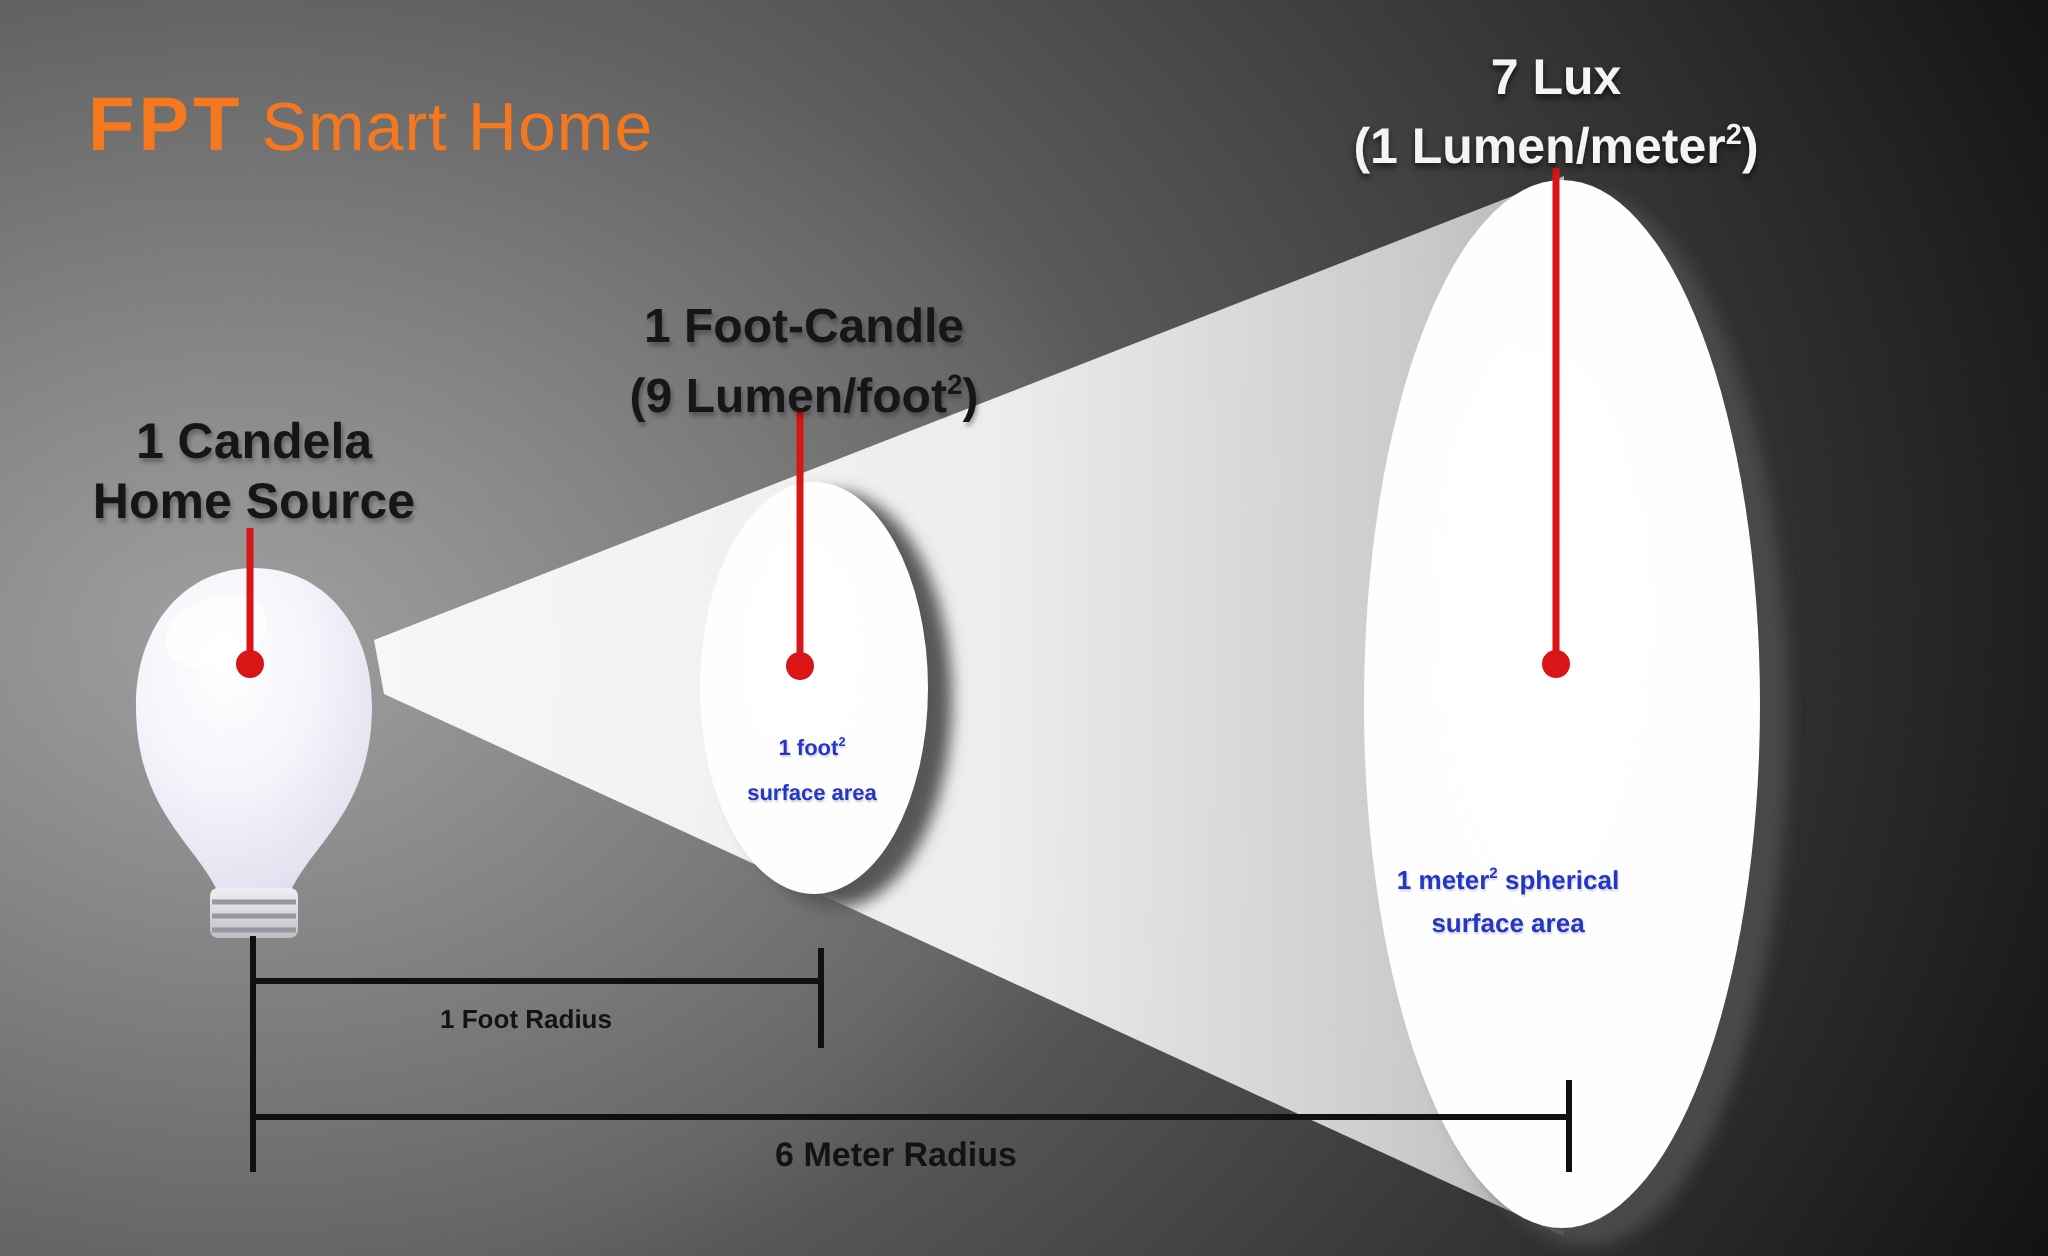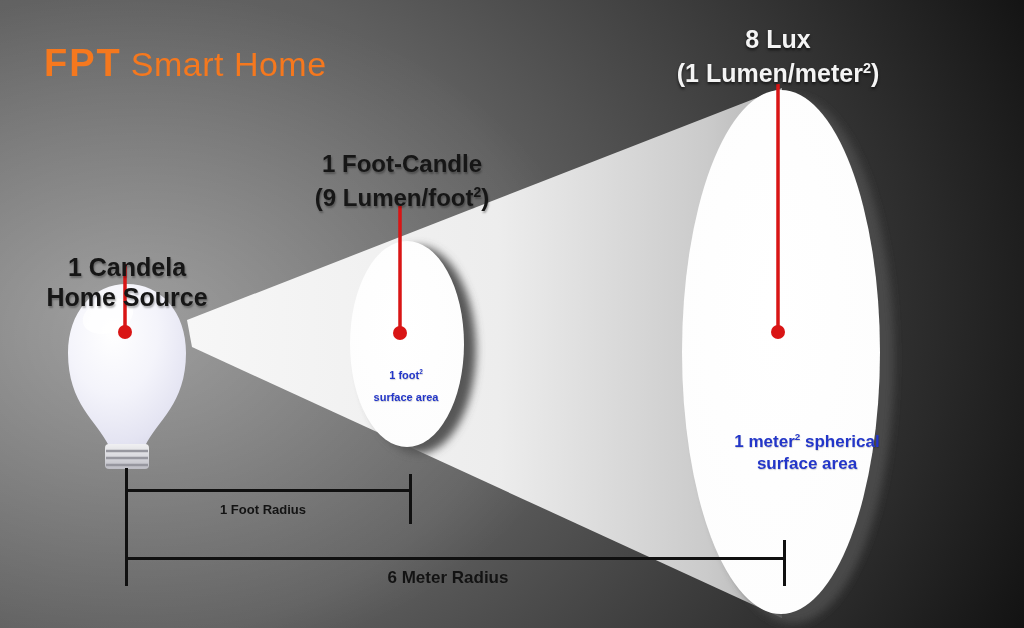--- a/index.html
+++ b/index.html
@@ -8,25 +8,25 @@
     font-family:"Liberation Sans", sans-serif;
     background:
       radial-gradient(640px 470px at 140px 330px, rgba(255,255,255,0.30), rgba(255,255,255,0) 72%),
       radial-gradient(1500px 1150px at 8% 48%, #787878 0%, #5f5f5f 30%, #2c2c2c 56%, #000000 78%);
   }
   .layer-svg { position:absolute; left:0; top:0; }
 
   .t { position:absolute; text-align:center; transform:translateX(-50%); font-weight:bold; white-space:nowrap; }
   .t sup { font-size:0.58em; }
 
-  .t-candela    { left:127px; top:206px; font-size:25px; line-height:30px; color:#161616; text-shadow:1px 2px 2px rgba(0,0,0,0.30);margin-top:46px; }
+  .t-candela    { left:127px; top:206px; font-size:25px; line-height:30px; color:#161616; text-shadow:1px 2px 2px rgba(0,0,0,0.30); }
   .t-footcandle { left:402px; top:150px; font-size:24px; line-height:28px; color:#161616; text-shadow:1px 2px 2px rgba(0,0,0,0.30);text-align:center; }
   .t-lux        { left:778px; top:25px;  font-size:25px; line-height:29px; color:#f4f4f4; text-shadow:0 2px 3px rgba(0,0,0,0.65); }
   .t-footarea   { left:406px; top:361px; font-size:11px; line-height:22px; color:#2336c9; text-shadow:0.5px 1px 1px rgba(0,0,0,0.18); }
-  .t-meterarea  { left:807px; top:426px; font-size:17px; line-height:22px; color:#2336c9; text-shadow:0.5px 1px 1px rgba(0,0,0,0.18); }
+  .t-meterarea  { left:754px; top:426px; font-size:13px; line-height:22px; color:#2336c9; text-shadow:0.5px 1px 1px rgba(0,0,0,0.18); }
   .t-footradius { left:263px; top:500px; font-size:13px; line-height:19px; color:#131313; }
   .t-meterradius{ left:448px; top:568px; font-size:17px; line-height:19px; color:#131313; }
 
   .logo { position:absolute; left:44px; top:42px; display:flex; align-items:baseline; gap:9px; color:#f5781e; }
   .logo .brand   { font-size:38px; font-weight:900; letter-spacing:2px; }
   .logo .product { font-size:34px; font-weight:500; letter-spacing:0.5px; }
 </style>
 </head>
 <body>
 
@@ -116,21 +116,21 @@
     <div>1 Candela</div>
     <div>Home Source</div>
   </div>
 
   <div class="t t-footcandle">
     <div>1 Foot-Candle</div>
     <div><span>(9 Lumen/foot</span><sup>2</sup><span>)</span></div>
   </div>
 
   <div class="t t-lux">
-    <div>8 Lux</div>
+    <div>7 Lux</div>
     <div><span>(1 Lumen/meter</span><sup>2</sup><span>)</span></div>
   </div>
 
   <div class="t t-footarea">
     <div><span>1 foot</span><sup>2</sup></div>
     <div>surface area</div>
   </div>
 
   <div class="t t-meterarea">
     <div><span>1 meter</span><sup>2</sup><span> spherical</span></div>

